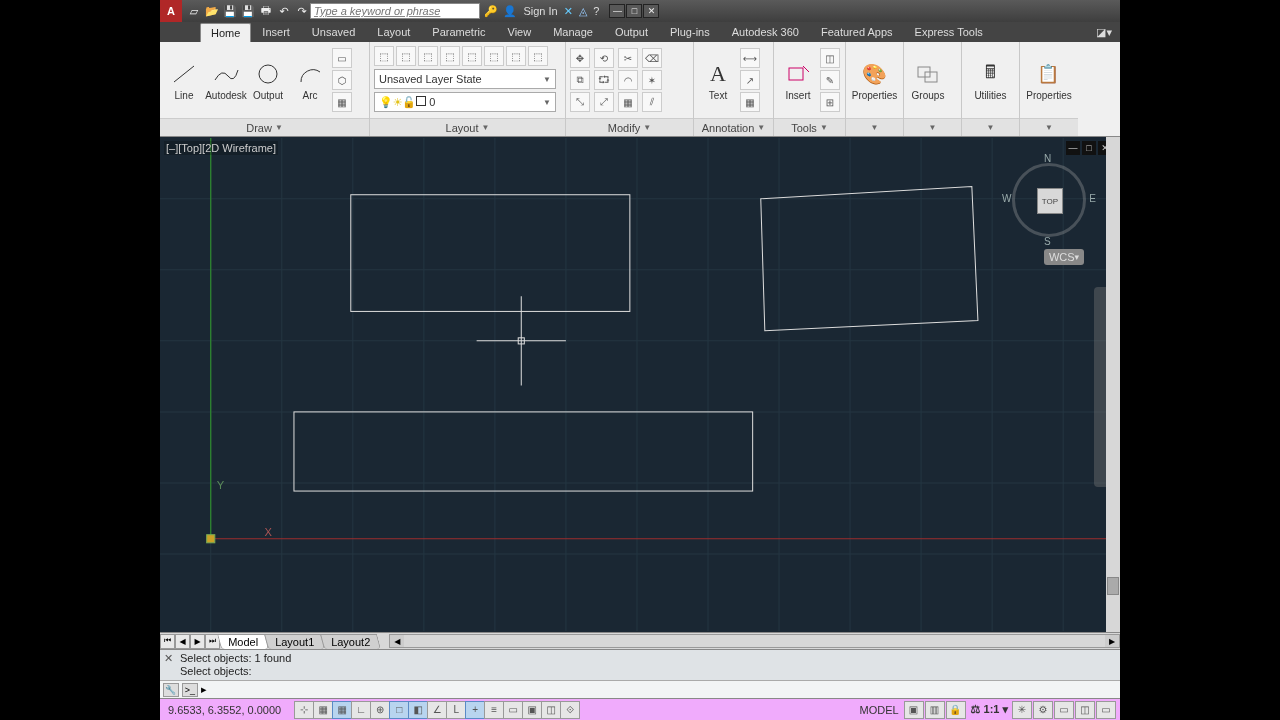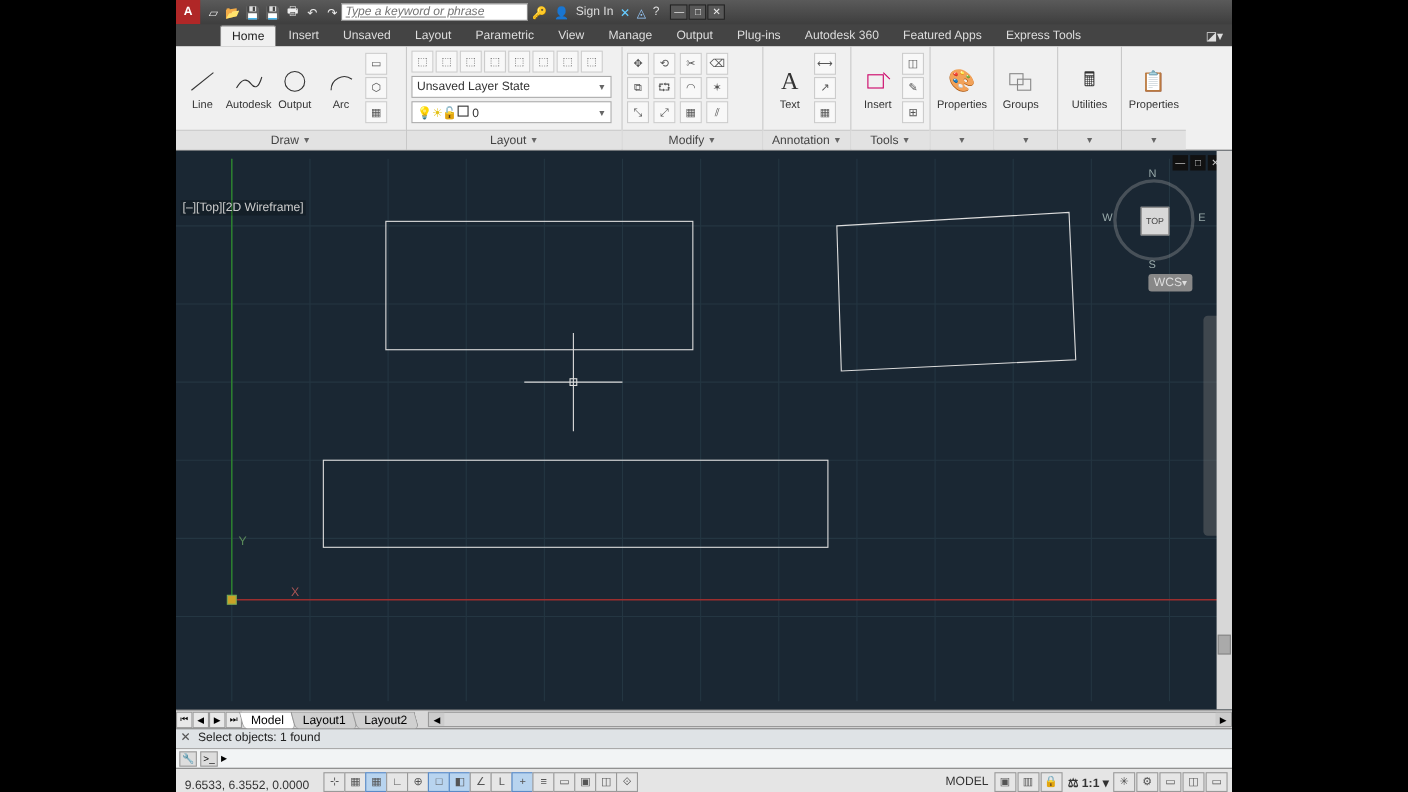--- a/index.html
+++ b/index.html
@@ -33,21 +33,21 @@
 .big-tool .ico { width:30px; height:28px; display:flex; align-items:center; justify-content:center; }
 .big-tool .lbl { font-size:10px; }
 .grid3 { display:grid; grid-template-columns:repeat(1,20px); gap:2px; }
 .grid-many { display:grid; gap:2px; }
 .sb { width:20px; height:20px; border:1px solid #ccc; background:#f8f8f8; display:flex;align-items:center;justify-content:center;cursor:pointer;color:#555;font-size:10px; }
 .layer-combo { width:182px; height:20px; border:1px solid #aaa; background:#fff; display:flex; align-items:center; padding:0 4px; font-size:10px; color:#333; justify-content:space-between;}
 .layer-combo .sw { width:10px;height:10px;border:1px solid #333;background:#fff;display:inline-block;margin-right:3px; }
 
 
 .draw-wrap { flex:1; position:relative; background:#1a2733; overflow:hidden; }
-.vp-label { position:absolute; left:4px; top:4px; color:#ccc; font-size:11px; background:rgba(0,0,0,.2); padding:1px 2px;margin-top:41px; }
+.vp-label { position:absolute; left:4px; top:4px; color:#ccc; font-size:11px; background:rgba(0,0,0,.2); padding:1px 2px; }
 .vp-btns { position:absolute; right:8px; top:4px; display:flex; gap:2px; }
 .vp-btns span { width:14px;height:14px; background:#111; color:#ccc; display:flex;align-items:center;justify-content:center;font-size:9px;cursor:pointer; }
 svg.canvas { width:100%; height:100%; }
 .grid-line { stroke:#243642; stroke-width:1; }
 .shape { stroke:#dcdcdc; stroke-width:1; fill:none; }
 .axis-y { stroke:#2e8b2e; stroke-width:1.2; }
 .axis-x { stroke:#9c2e2e; stroke-width:1.2; }
 
 
 .viewcube { position:absolute; right:26px; top:18px; width:90px; height:90px; }
@@ -76,21 +76,21 @@
 
 
 .cmdline { background:#dfe3e6; border-top:1px solid #888; }
 .cmd-hist { padding:2px 20px; font-family:Consolas,monospace; font-size:11px; color:#222; line-height:13px; position:relative; }
 .cmd-hist .close { position:absolute; left:4px; top:2px; cursor:pointer; color:#555; }
 .cmd-in { display:flex; align-items:center; height:18px; background:#f2f4f5; border-top:1px solid #aaa; padding:0 3px; gap:3px; }
 .cmd-in .tool { width:16px;height:14px;border:1px solid #999;background:#ddd;display:flex;align-items:center;justify-content:center;cursor:pointer;font-size:9px; }
 .cmd-in input { flex:0 0 300px; border:none; background:transparent; font-family:Consolas,monospace; outline:none; }
 
 
-.status { height:22px; background:#e5e5e5; border-top:1px solid #888; display:flex; align-items:flex-end; font-size:10px; color:#333; }
+.status { height:22px; background:#f0abfc; border-top:1px solid #888; display:flex; align-items:center; font-size:10px; color:#333; }
 .status .coords { padding:0 8px; }
 .status .btns { display:flex; margin-left:6px; }
 .status .sbn { width:20px;height:18px;border:1px solid #999;background:#e6e6e6;display:flex;align-items:center;justify-content:center;cursor:pointer;font-size:10px;color:#555; margin-left:-1px;}
 .status .sbn.active { background:#b8d4ef; border-color:#5a8ac6; }
 .status .right { margin-left:auto; display:flex; align-items:center; gap:2px; padding-right:4px; }
 </style>
 </head>
 <body>
 
 <div class="app">
@@ -405,20 +405,21 @@
     <div class="hscroll">
         <div class="larr">◀</div>
         <div class="rarr">▶</div>
       </div>
   </div>
 
   <div class="cmdline">
     <div class="cmd-hist">
       <span class="close">✕</span>
       <div>Select objects: 1 found</div>
+      <div>Select objects:</div>
     </div>
     <div class="cmd-in">
       <div class="tool">🔧</div>
       <div class="tool">&gt;_</div>
       <span>▸</span>
       <input value="" style="">
     </div>
   </div>
 
   <div class="status">

